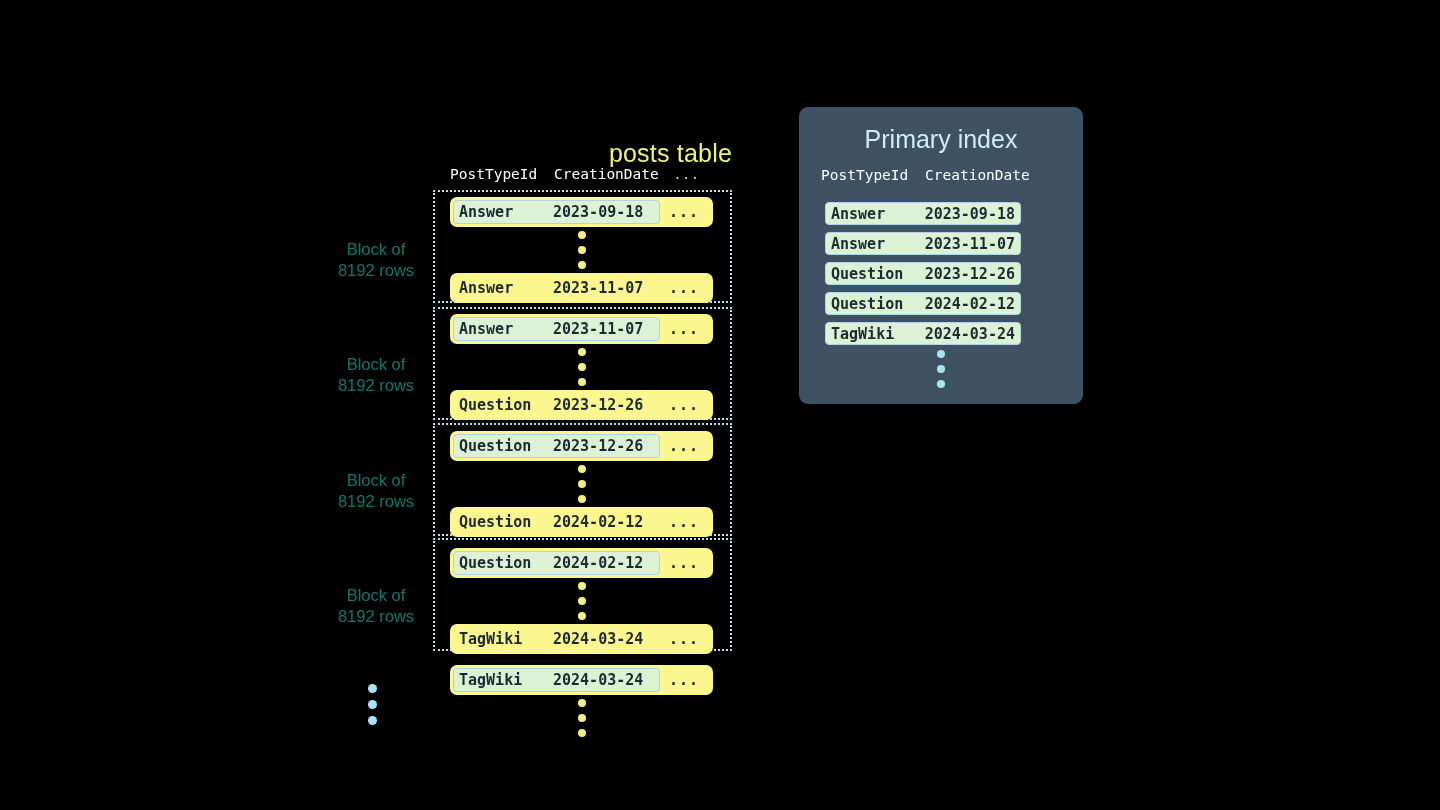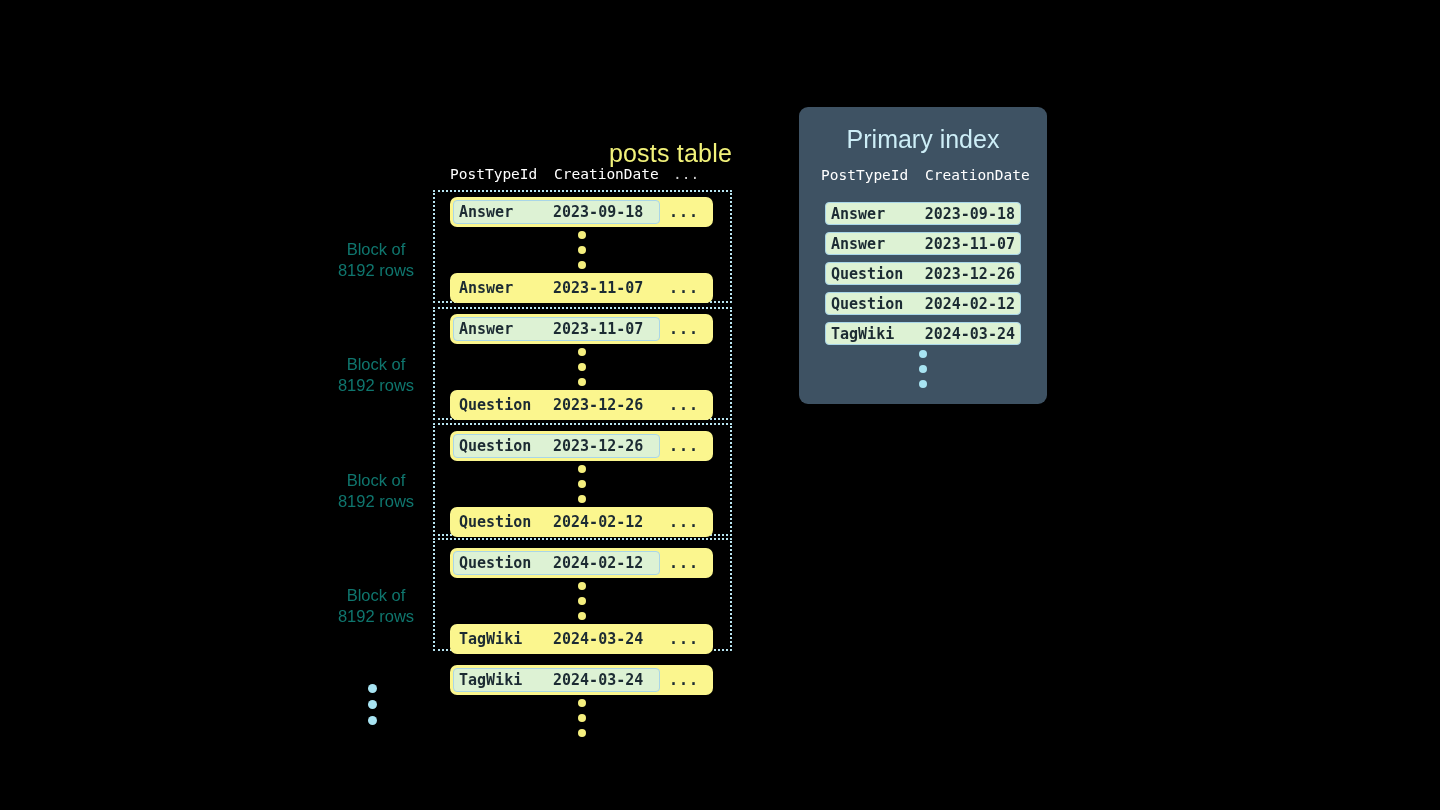--- a/index.html
+++ b/index.html
@@ -157,21 +157,21 @@
     height: 9px;
     border-radius: 50%;
     background: #a8e4f2;
   }
 
   
   #primary-index-panel {
     position: absolute;
     left: 799px;
     top: 107px;
-    width: 248px;
+    width: 284px;
     height: 297px;
     background: #3e5263;
     border-radius: 9px;
   }
   #primary-index-title {
     position: absolute;
     left: 0;
     top: 18px;
     width: 100%;
     text-align: center;

